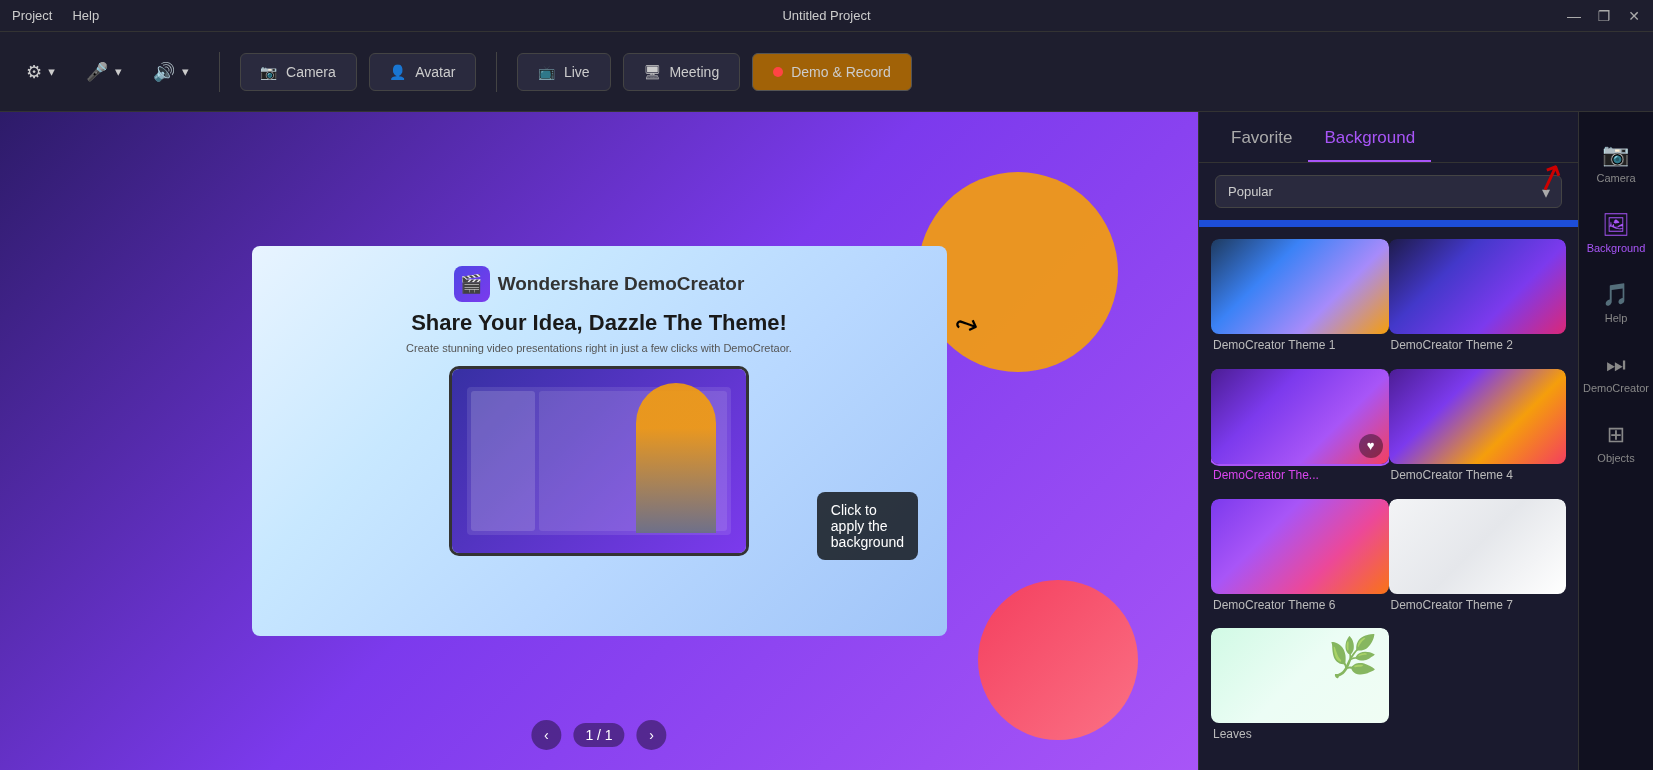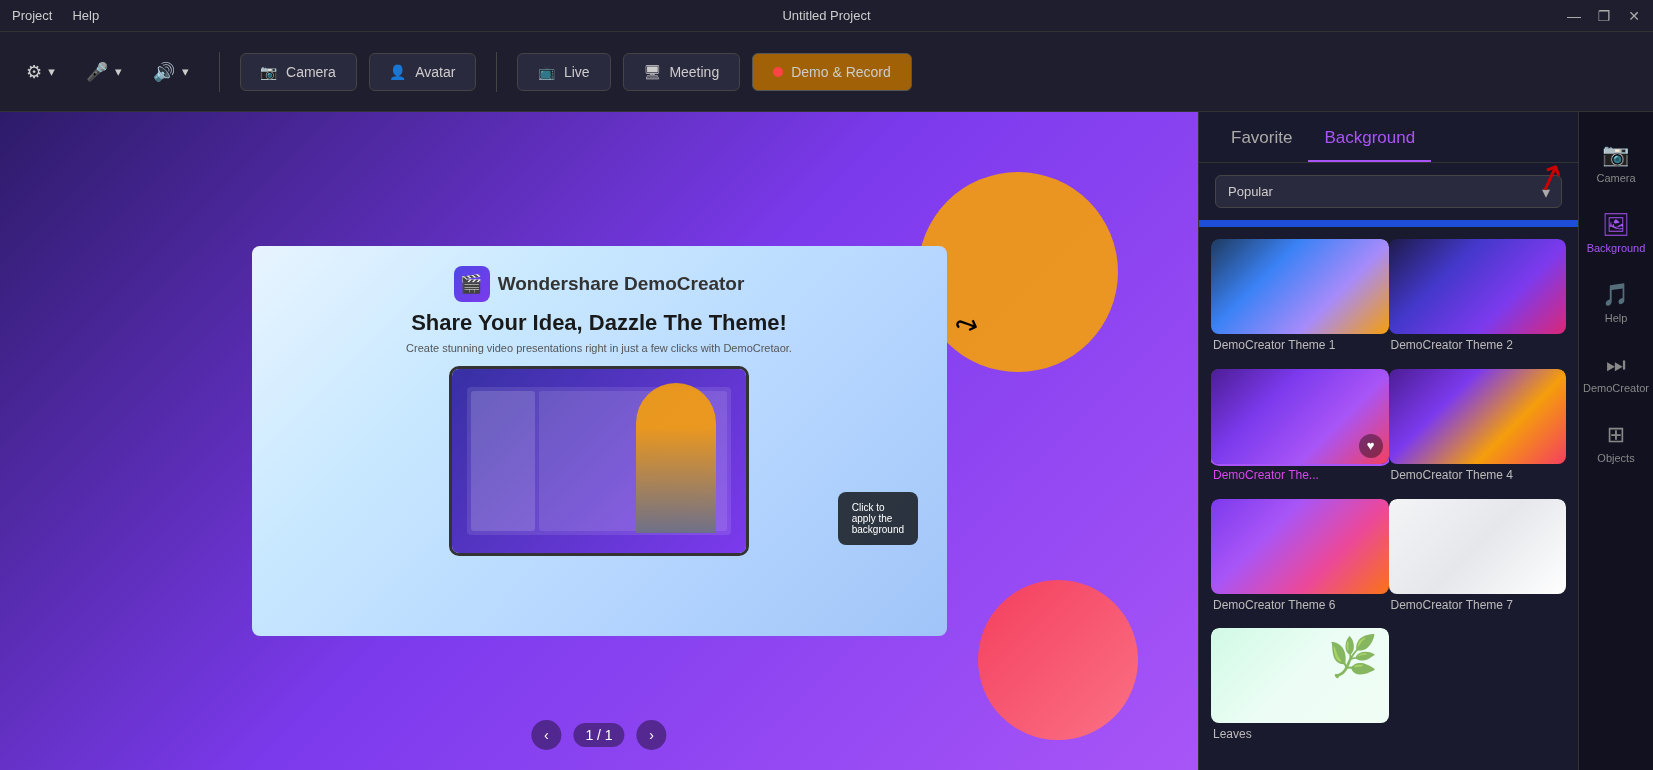--- a/index.html
+++ b/index.html
@@ -226,21 +226,21 @@
 
     
     .tooltip-box {
       position: absolute;
       right: 60px;
       top: 180px;
       background: rgba(0,0,0,0.75);
       border-radius: 8px;
       padding: 10px 14px;
       max-width: 160px;
-      font-size: 10px;
+      font-size: 14px;
       color: #fff;
     }
 
     
     .right-panel {
       width: 380px;
       background: #1a1a2e;
       border-left: 1px solid #333;
       display: flex;
       flex-direction: column;

